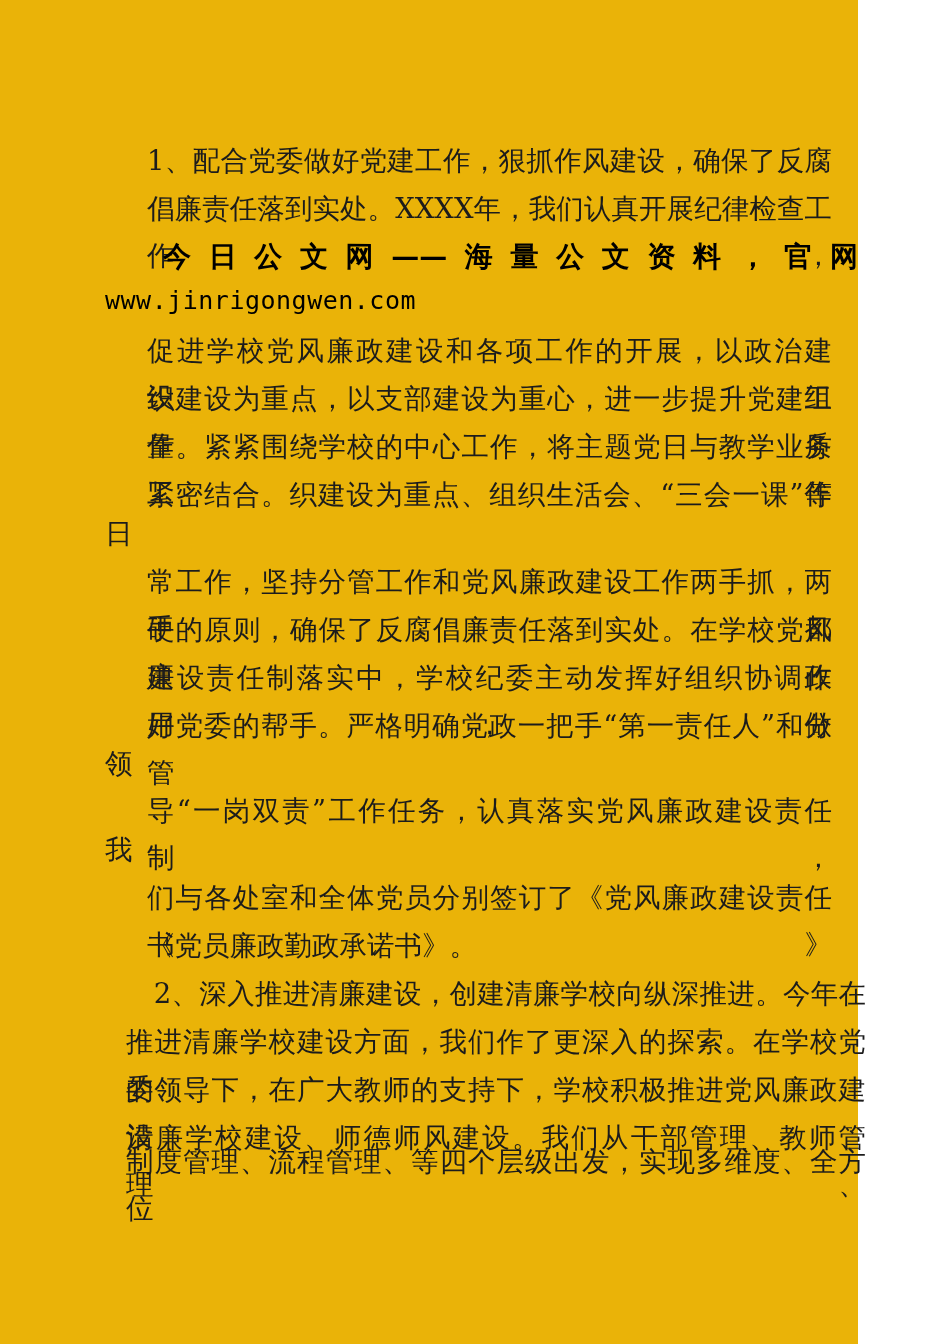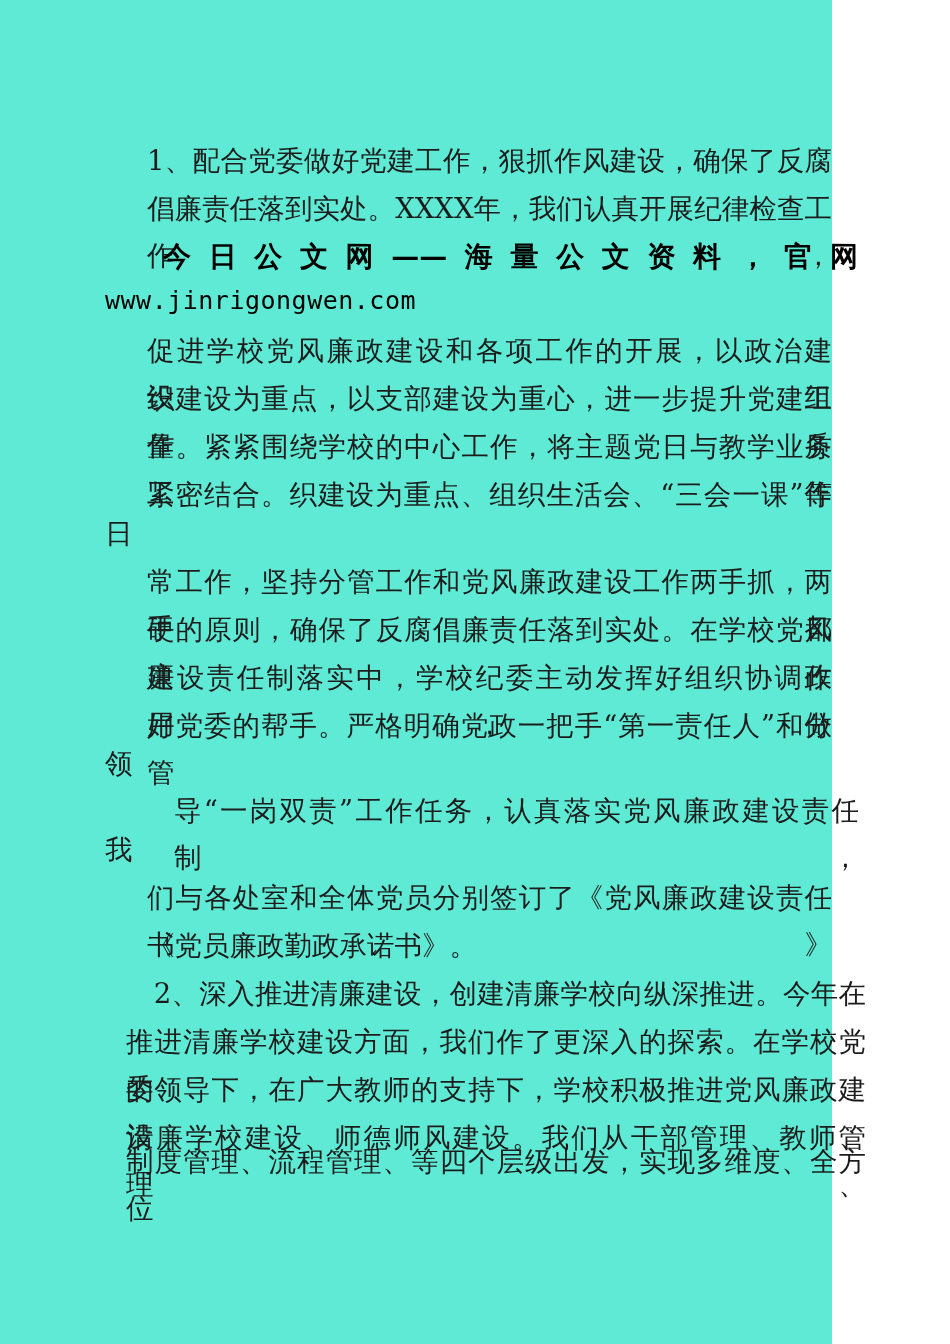--- a/index.html
+++ b/index.html
@@ -12,24 +12,23 @@
     height: 1344px;
     position: relative;
     font-family: "DejaVu Serif", "Liberation Serif", serif;
     color: #1a1a1a;
     overflow: hidden;
   }
 
   #page {
     position: absolute;
     left: 0; top: 0;
-    width: 784px;
+    width: 858px;
     height: 1344px;
-    background: #5eead4;
-    padding-left: 48px;
+    background: #eab308;
   }
 
   
   .ln {
     position: absolute;
     height: 47px;
     line-height: 47px;
     white-space: nowrap;
     font-size: 27.5px;
     color: #1c1c1c;
@@ -110,21 +109,21 @@
       <div class="ln body-ln" style="top: 327px;">促进学校党风廉政建设和各项工作的开展，以政治建设、组</div>
       <div class="ln body-ln" style="top: 375px;">织建设为重点，以支部建设为重心，进一步提升党建工作质</div>
       <div class="ln body-ln" style="top: 423px;">量。紧紧围绕学校的中心工作，将主题党日与教学业务工作</div>
       <div class="ln body-ln" style="top: 471px;">紧密结合。织建设为重点、组织生活会、“三会一课”等</div>
       <div class="ln orphan-ln last" style="top: 510px;">日</div>
       <div class="ln body-ln" style="top: 558px;">常工作，坚持分管工作和党风廉政建设工作两手抓，两手都</div>
       <div class="ln body-ln" style="top: 606px;">硬的原则，确保了反腐倡廉责任落到实处。在学校党风廉政</div>
       <div class="ln body-ln" style="top: 654px;">建设责任制落实中，学校纪委主动发挥好组织协调作用，做</div>
       <div class="ln body-ln" style="top: 702px;">好党委的帮手。严格明确党政一把手“第一责任人”和分管</div>
       <div class="ln orphan-ln last" style="top: 740px;">领</div>
-      <div class="ln body-ln" style="top: 787px; margin-left: 27px;">导“一岗双责”工作任务，认真落实党风廉政建设责任制，</div>
+      <div class="ln body-ln" style="top: 787px;">导“一岗双责”工作任务，认真落实党风廉政建设责任制，</div>
       <div class="ln orphan-ln last" style="top: 826px;">我</div>
       <div class="ln body-ln" style="top: 874px;">们与各处室和全体党员分别签订了《党风廉政建设责任书》</div>
       <div class="ln body-ln last" style="top: 922px;">《党员廉政勤政承诺书》。</div>
       <div class="ln full-ln" style="top: 970px;">　2、深入推进清廉建设，创建清廉学校向纵深推进。今年在</div>
       <div class="ln full-ln" style="top: 1018px;">推进清廉学校建设方面，我们作了更深入的探索。在学校党委</div>
       <div class="ln full-ln" style="top: 1066px;">的领导下，在广大教师的支持下，学校积极推进党风廉政建设、</div>
       <div class="ln full-ln" style="top: 1114px;">清廉学校建设、师德师风建设。我们从干部管理、教师管理、</div>
       <div class="ln full-ln" style="top: 1138px;">制度管理、流程管理、等四个层级出发，实现多维度、全方位</div>
     </div>
 </div>

